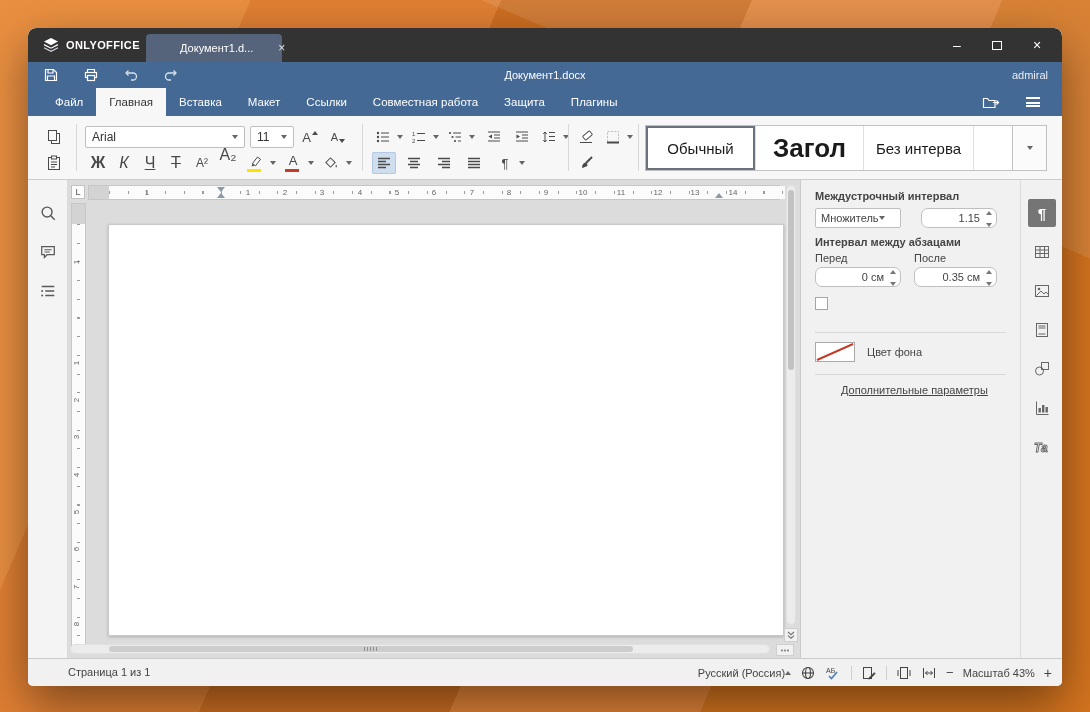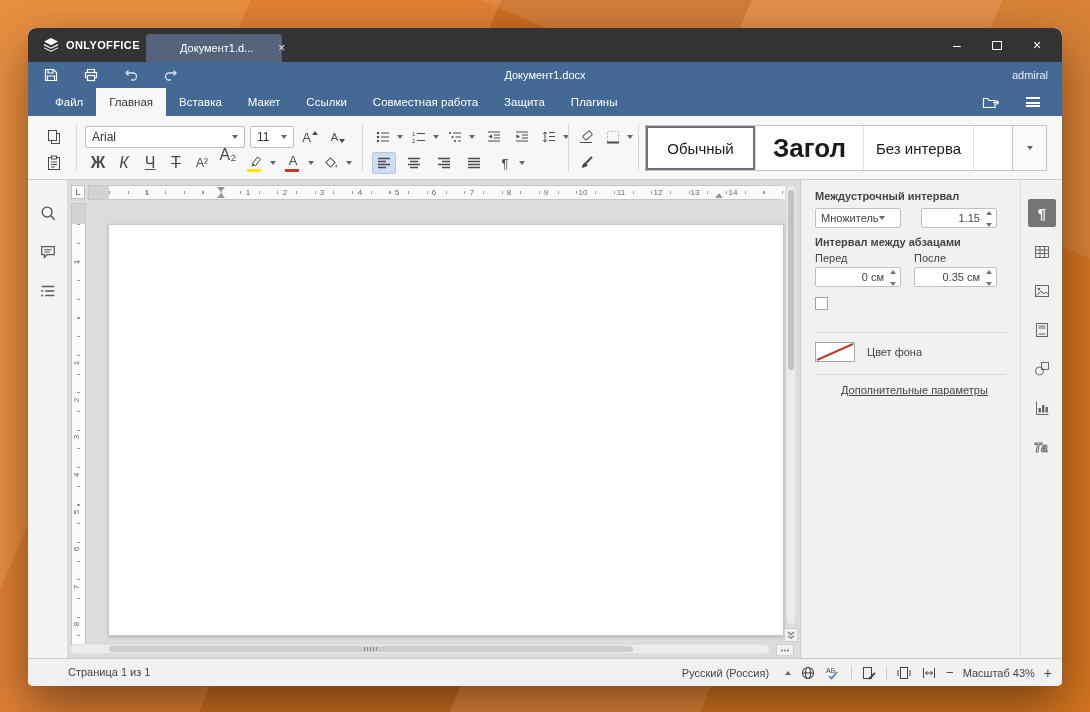--- a/index.html
+++ b/index.html
@@ -85,41 +85,41 @@
   .hscroll{position:absolute;left:2px;top:464px;width:700px;height:10px;background:#ececec;border:1px solid #e0e0e0;border-radius:5px}
   .hthumb{position:absolute;left:38px;top:1px;width:524px;height:6px;background:#cdcdcd;border-radius:3px;cursor:pointer}
   .grip{position:absolute;left:50%;top:1px;transform:translateX(-50%);width:14px;height:4px;
     background:repeating-linear-gradient(to right,#8f8f8f 0 1px,transparent 1px 3px)}
   
   .rpanel{position:absolute;right:42px;top:0;bottom:0;width:220px;background:#f1f1f1;border-left:1px solid #cbcbcb;color:#444}
   .rp-title{position:absolute;font-size:11px;font-weight:bold;color:#444}
   .rp-label{position:absolute;font-size:11px;color:#444}
   .rsel{position:absolute;background:#fff;border:1px solid #bfbfbf;border-radius:2px;height:20px;display:flex;
     align-items:center;font-size:11px;padding:0 5px;cursor:pointer;}
-  .rspin{position:absolute;background:#fff;border:1px solid #bfbfbf;border-radius:2px;height:20px;display:flex;
+  .rspin{position:absolute;background:#fff;border:1px solid #bfbfbf;border-radius:7px;height:20px;display:flex;
     align-items:center;justify-content:flex-end;font-size:11px;padding-right:16px;cursor:text}
   .sparr{position:absolute;right:3px;top:2px;width:9px;height:16px;display:flex;flex-direction:column;align-items:center;justify-content:space-between;cursor:pointer}
   .su{width:0;height:0;border-left:3px solid transparent;border-right:3px solid transparent;border-bottom:4px solid #777}
   .sd{width:0;height:0;border-left:3px solid transparent;border-right:3px solid transparent;border-top:4px solid #777}
   .cb{position:absolute;width:13px;height:13px;background:#fff;border:1px solid #a5a5a5;cursor:pointer}
   .cbl{position:absolute;font-size:11px;line-height:14px;color:#444;width:176px;cursor:pointer}
   .divi{position:absolute;left:14px;right:14px;height:1px;background:#d9d9d9}
   .colorbtn{position:absolute;width:40px;height:20px;background:#fff;border:1px solid #a9a9a9;cursor:pointer}
   .rlink{position:absolute;font-size:11px;color:#444;text-decoration:underline;cursor:pointer}
   
   .ribar{position:absolute;right:0;top:0;bottom:0;width:42px;background:#f1f1f1;border-left:1px solid #dcdcdc}
   .ribtn{position:absolute;left:7px;width:28px;height:28px;display:flex;align-items:center;justify-content:center;
     border-radius:2px;cursor:pointer;color:#666}
   .ribtn.riactive{background:#757575;color:#fff}
   
   .statusbar{position:absolute;left:0;bottom:0;right:0;height:28px;background:#f1f1f1;border-top:1px solid #cbcbcb;
     font-size:11px;color:#444}
   .st-left{position:absolute;left:40px;top:0;line-height:27px;cursor:pointer}
   .st-right{position:absolute;right:10px;top:0;height:27px;display:flex;align-items:center;gap:9px}
-  .stbtn{display:flex;align-items:center;gap:16px;cursor:pointer;color:#444}
+  .stbtn{display:flex;align-items:center;gap:0;cursor:pointer;color:#444}
   .stsep{width:1px;height:14px;background:#cfcfcf}
   .caret-up{width:0;height:0;border-left:3.5px solid transparent;border-right:3.5px solid transparent;border-bottom:4px solid #666}
   svg{display:block}
   svg text{font-family:inherit}
 </style>
 </head>
 <body>
 
 <div class="desktop">
   <div class="window">

